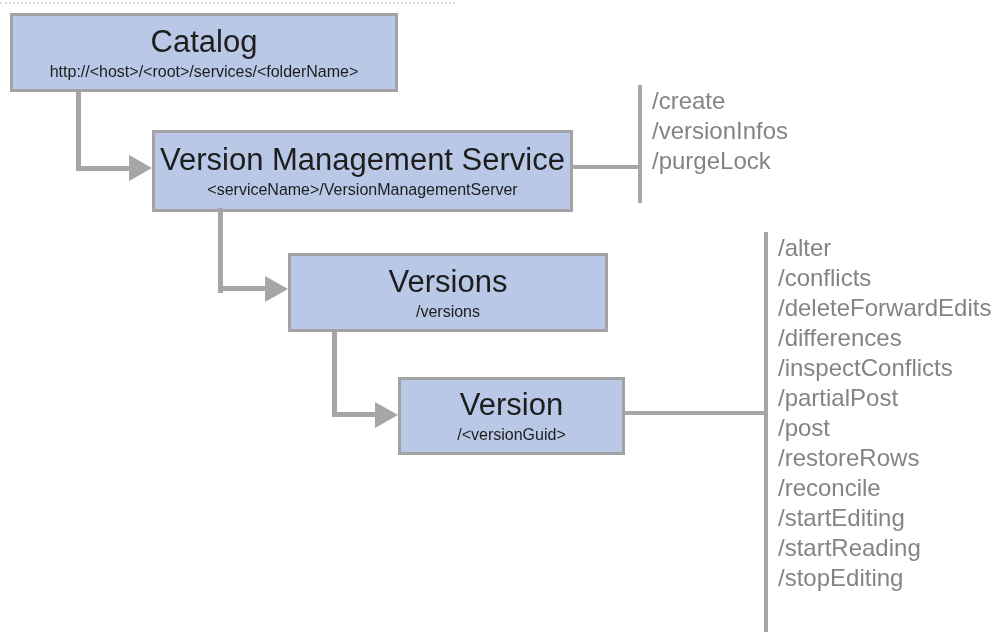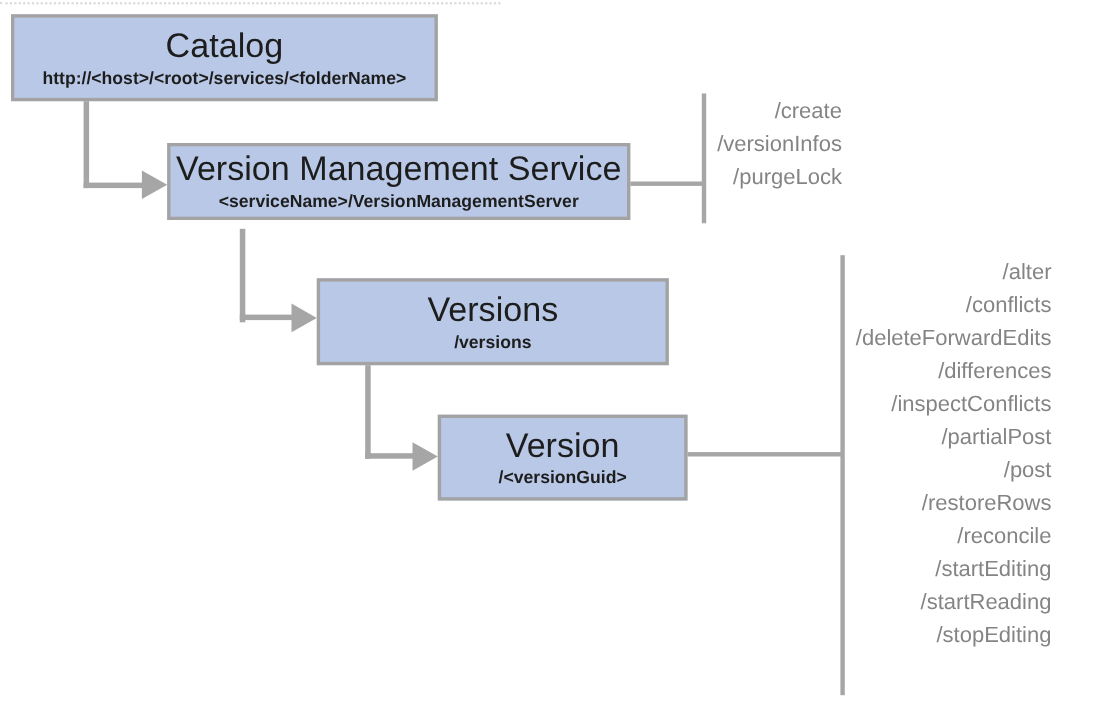--- a/index.html
+++ b/index.html
@@ -21,56 +21,55 @@
     box-sizing:border-box;
     display:flex;flex-direction:column;align-items:center;justify-content:center;
     gap:2px;
   }
   .node-title{
     font-size:31px;line-height:36px;
     color:#1d1d1d;
     white-space:nowrap;
   }
   .node-subtitle{
-    font-size:16px;line-height:20px;font-weight:bold;
+    font-size:16px;line-height:20px;font-weight:normal;
     color:#1d1d1d;
     white-space:nowrap;
   }
   .line{position:absolute;background:#a6a6a6;}
   .arrowhead{
     position:absolute;width:0;height:0;
     border-top:13px solid transparent;
     border-bottom:13px solid transparent;
     border-left:23px solid #a6a6a6;
   }
   .ops{
     position:absolute;
-    font-size:20px;line-height:30px;
+    font-size:24px;line-height:30px;
     color:#848484;
     white-space:nowrap;
-    text-align:right;
   }
 </style>
 </head>
 <body>
 
 <div class="canvas">
 
   <div class="guide"></div>
 
   <div class="node" style="left:10px;top:13px;width:388px;height:79px">
     <div class="node-title">Catalog</div>
     <div class="node-subtitle">http://&lt;host&gt;/&lt;root&gt;/services/&lt;folderName&gt;</div>
   </div>
 
   <div class="line" style="left:76px;top:92px;width:5px;height:79px"></div>
   <div class="line" style="left:76px;top:166px;width:57px;height:5px"></div>
   <div class="arrowhead" style="left:129px;top:155px"></div>
 
-  <div class="node" style="left:152px;top:130px;width:421px;height:70px">
+  <div class="node" style="left:152px;top:130px;width:421px;height:82px">
     <div class="node-title">Version Management Service</div>
     <div class="node-subtitle">&lt;serviceName&gt;/VersionManagementServer</div>
   </div>
 
   <div class="line" style="left:573px;top:165px;width:67px;height:4px"></div>
   <div class="line" style="left:638px;top:85px;width:4px;height:118px"></div>
 
   <div class="ops" style="left:652px;top:86px">
     <div>/create</div>
     <div>/versionInfos</div>

